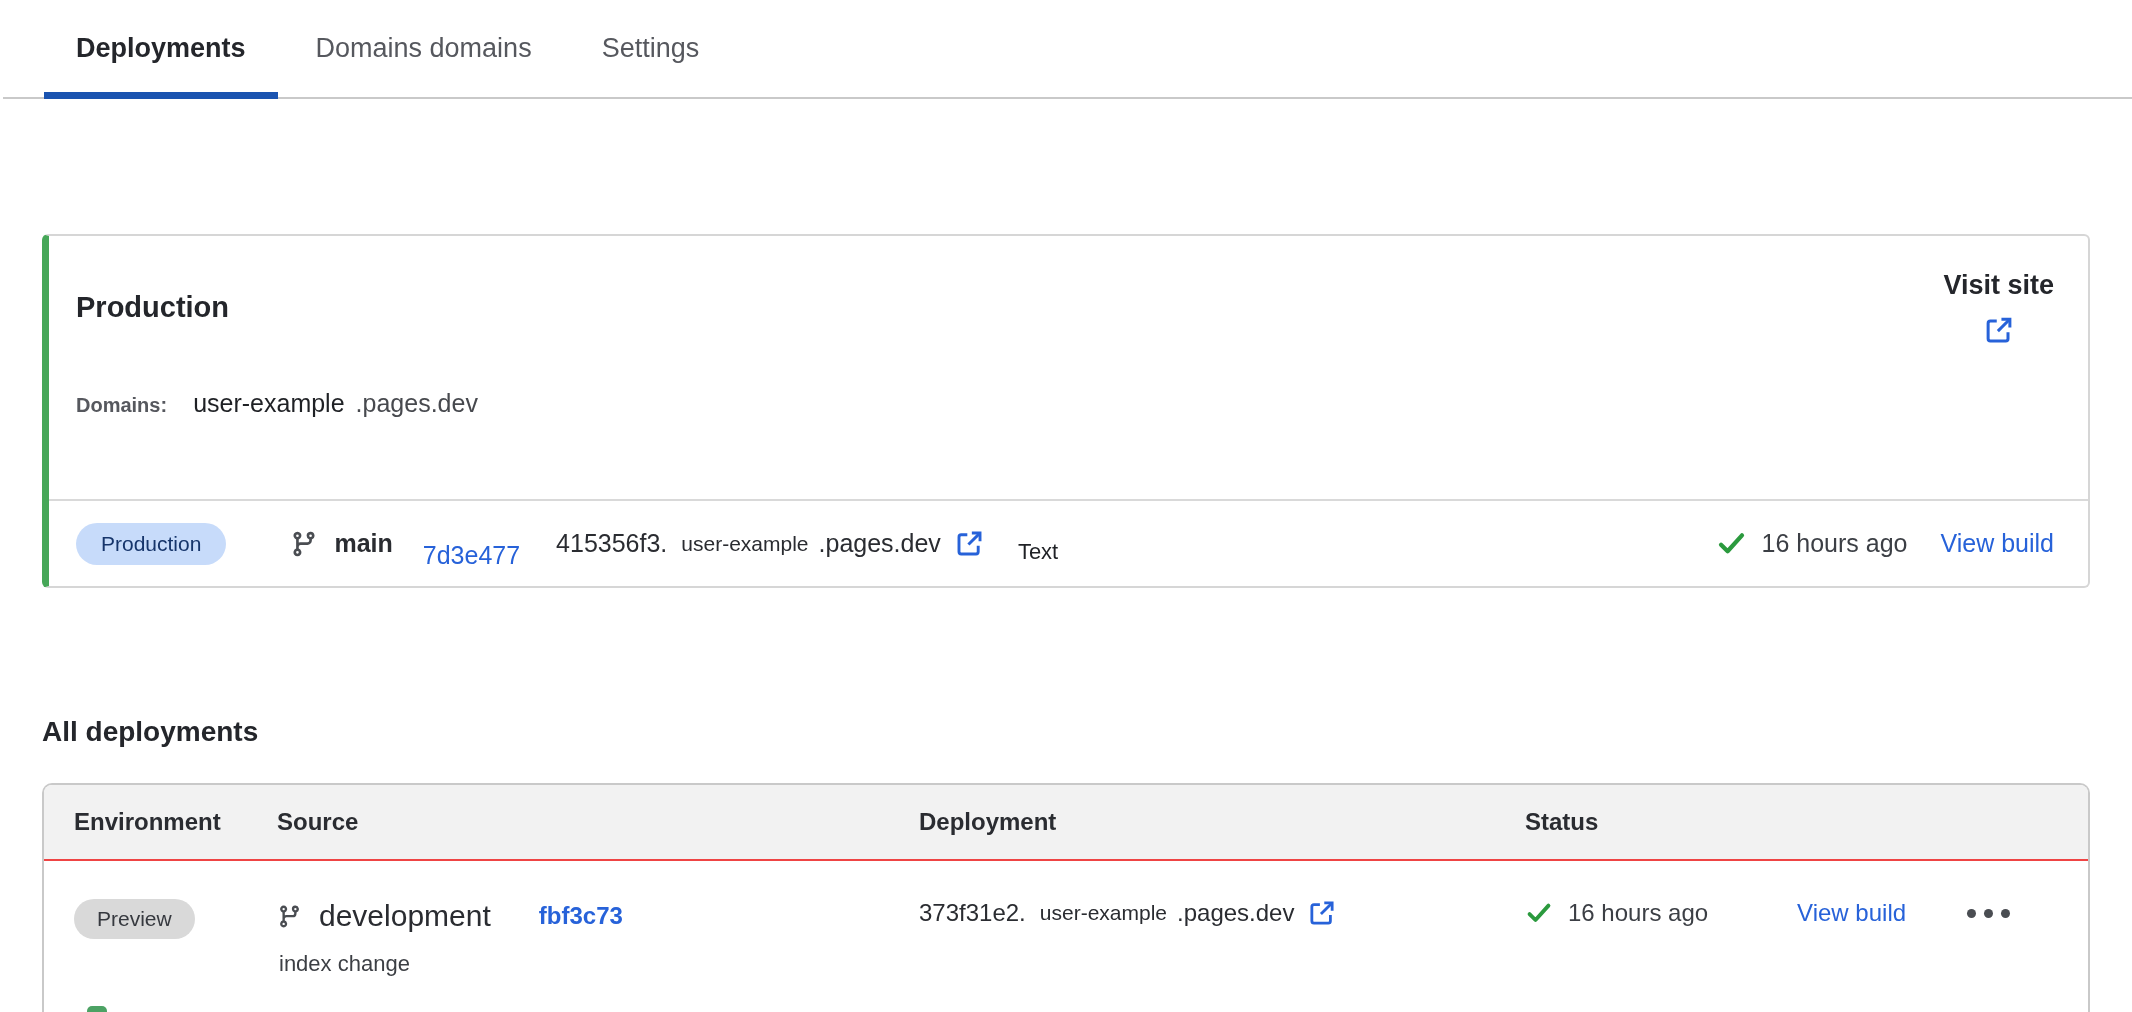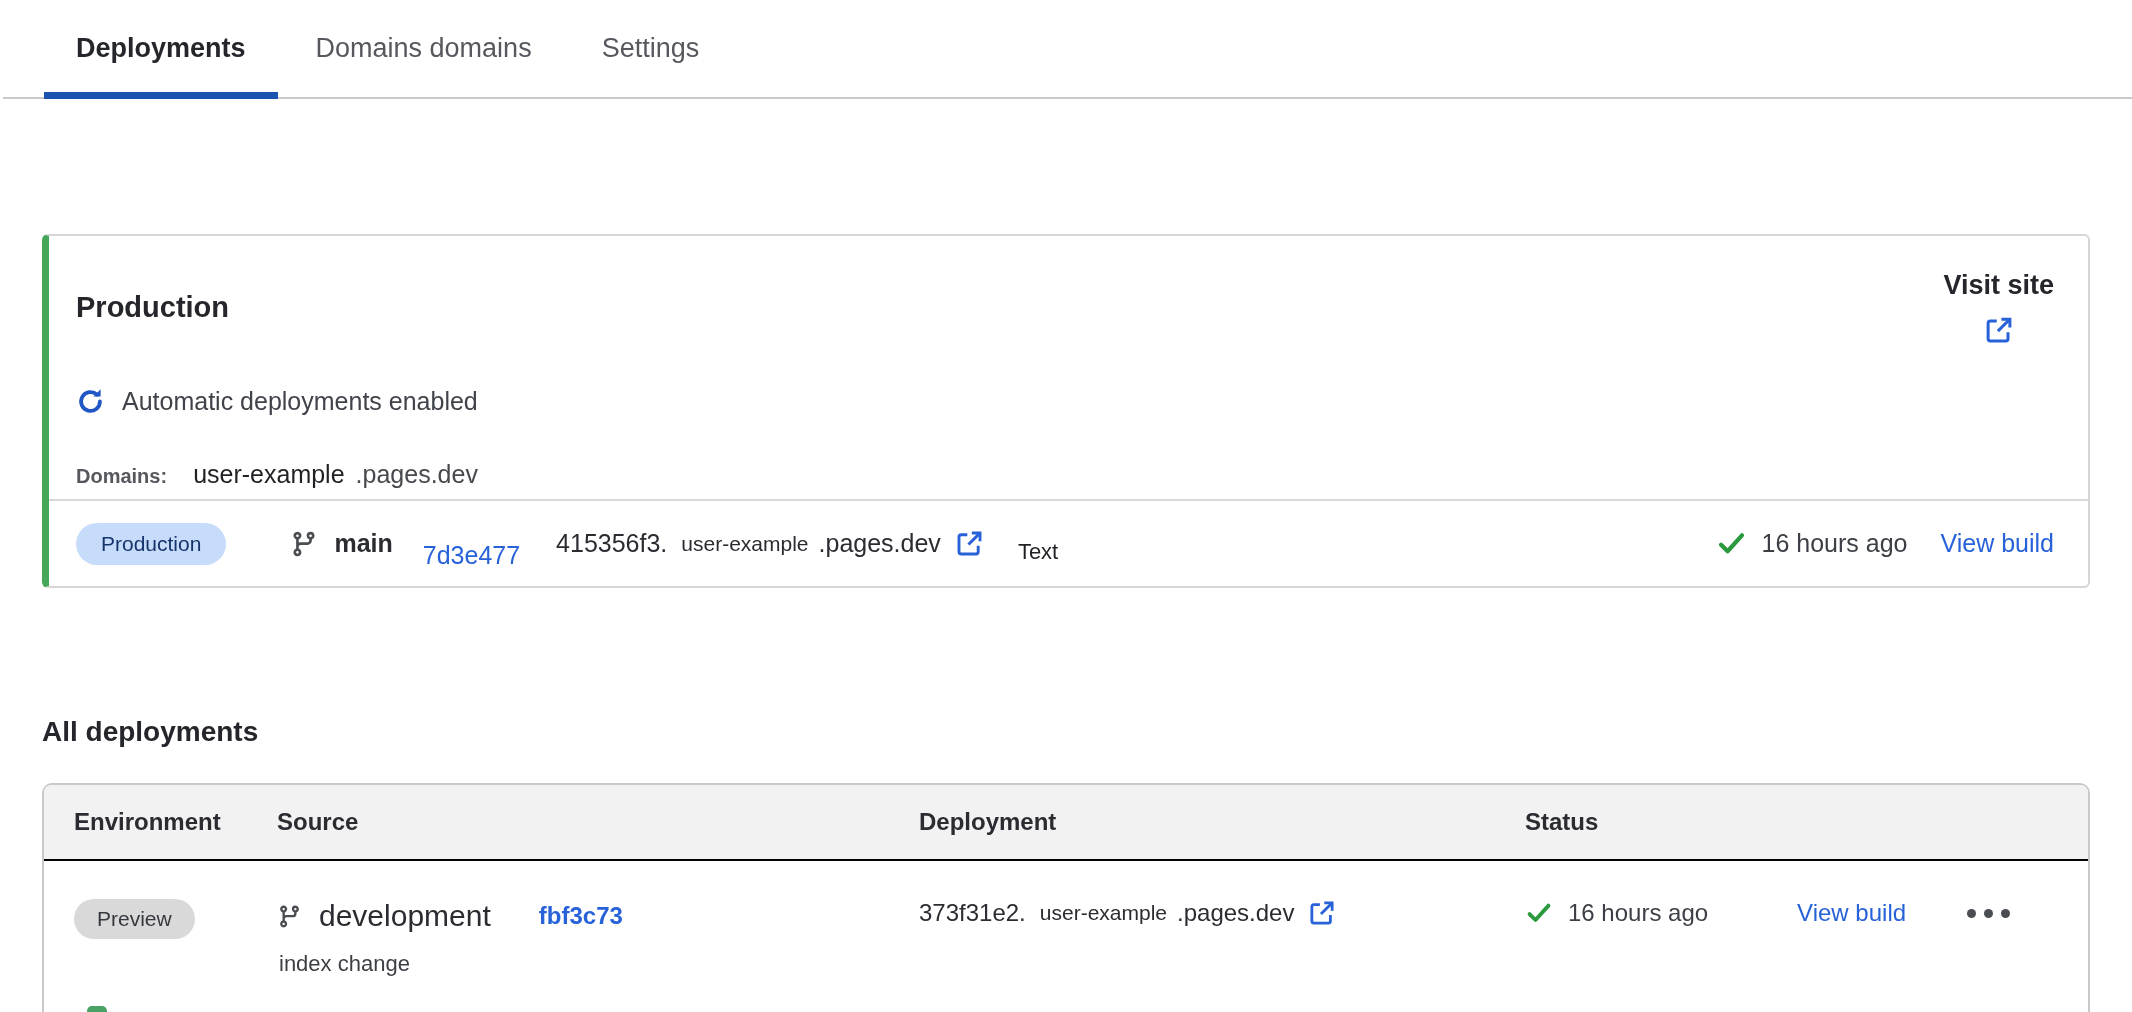--- a/index.html
+++ b/index.html
@@ -80,21 +80,21 @@
   .section-title {
     position:absolute; left:42px; top:716px;
     font-size:28px; font-weight:700; color:#24262b;
   }
   .table {
     position:absolute; left:42px; top:783px; width:2048px; height:230px;
     border:2px solid #c9c9c9; border-bottom:none; border-radius:10px 10px 0 0;
     background:#fff; overflow:hidden;
   }
   .thead {
-    height:76px; background:#f2f2f2; border-bottom:2px solid #000000;
+    height:76px; background:#f2f2f2; border-bottom:2px solid #ef4444;
     display:grid; grid-template-columns:203px 642px 606px 1fr;
     align-items:center; padding-left:30px;
     font-size:24px; font-weight:700; color:#2a2c31;
   }
   .trow {
     display:grid; grid-template-columns:203px 642px 606px 1fr;
     padding:38px 0 0 30px; height:158px; border-bottom:2px solid #cfcfcf;
   }
   .cell-line { display:flex; align-items:center; }
   .src-branch { font-size:30px; color:#2a2c31; margin-left:17px; }
@@ -129,29 +129,20 @@
       <span class="ext-icon" style="margin-left:0">
         <svg width="30" height="30" viewBox="0 0 16 16" fill="none" stroke="#2762d9" stroke-width="1.6">
           <path d="M6.8 3.2H3.4c-.7 0-1.2.5-1.2 1.2v8.2c0 .7.5 1.2 1.2 1.2h8.2c.7 0 1.2-.5 1.2-1.2V9.2"></path>
           <path d="M9.3 2.2h4.5v4.5"></path>
           <path d="M13.6 2.4 7.4 8.6"></path>
         </svg>
       </span>
     </div>
   </div>
 
-  <div class="autodeploy">
-    <span style="display:flex">
-      <svg width="29" height="29" viewBox="0 0 16 16">
-        <path d="M13.2 8a5.2 5.2 0 1 1-1.6-3.76" fill="none" stroke="#2157c4" stroke-width="2.1" stroke-linecap="round"></path>
-        <path d="M13.6 1.2v4h-4z" fill="#2157c4"></path>
-      </svg>
-    </span>
-    <span>Automatic deployments enabled</span>
-  </div>
 
   <div class="domains-line">
     <span class="domains-label">Domains:</span>
     <span class="domain-name">user-example</span>
     <span class="domain-suffix">.pages.dev</span>
   </div>
 
   <div class="prod-row">
     <span class="badge blue">Production</span>
     <span class="branch-icon">

